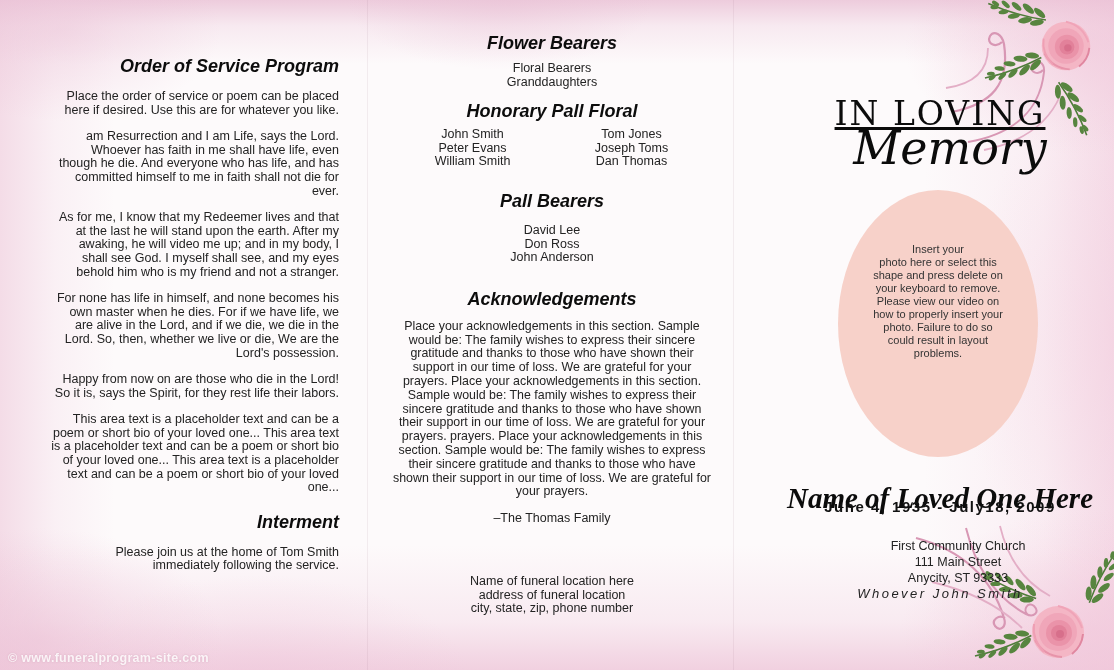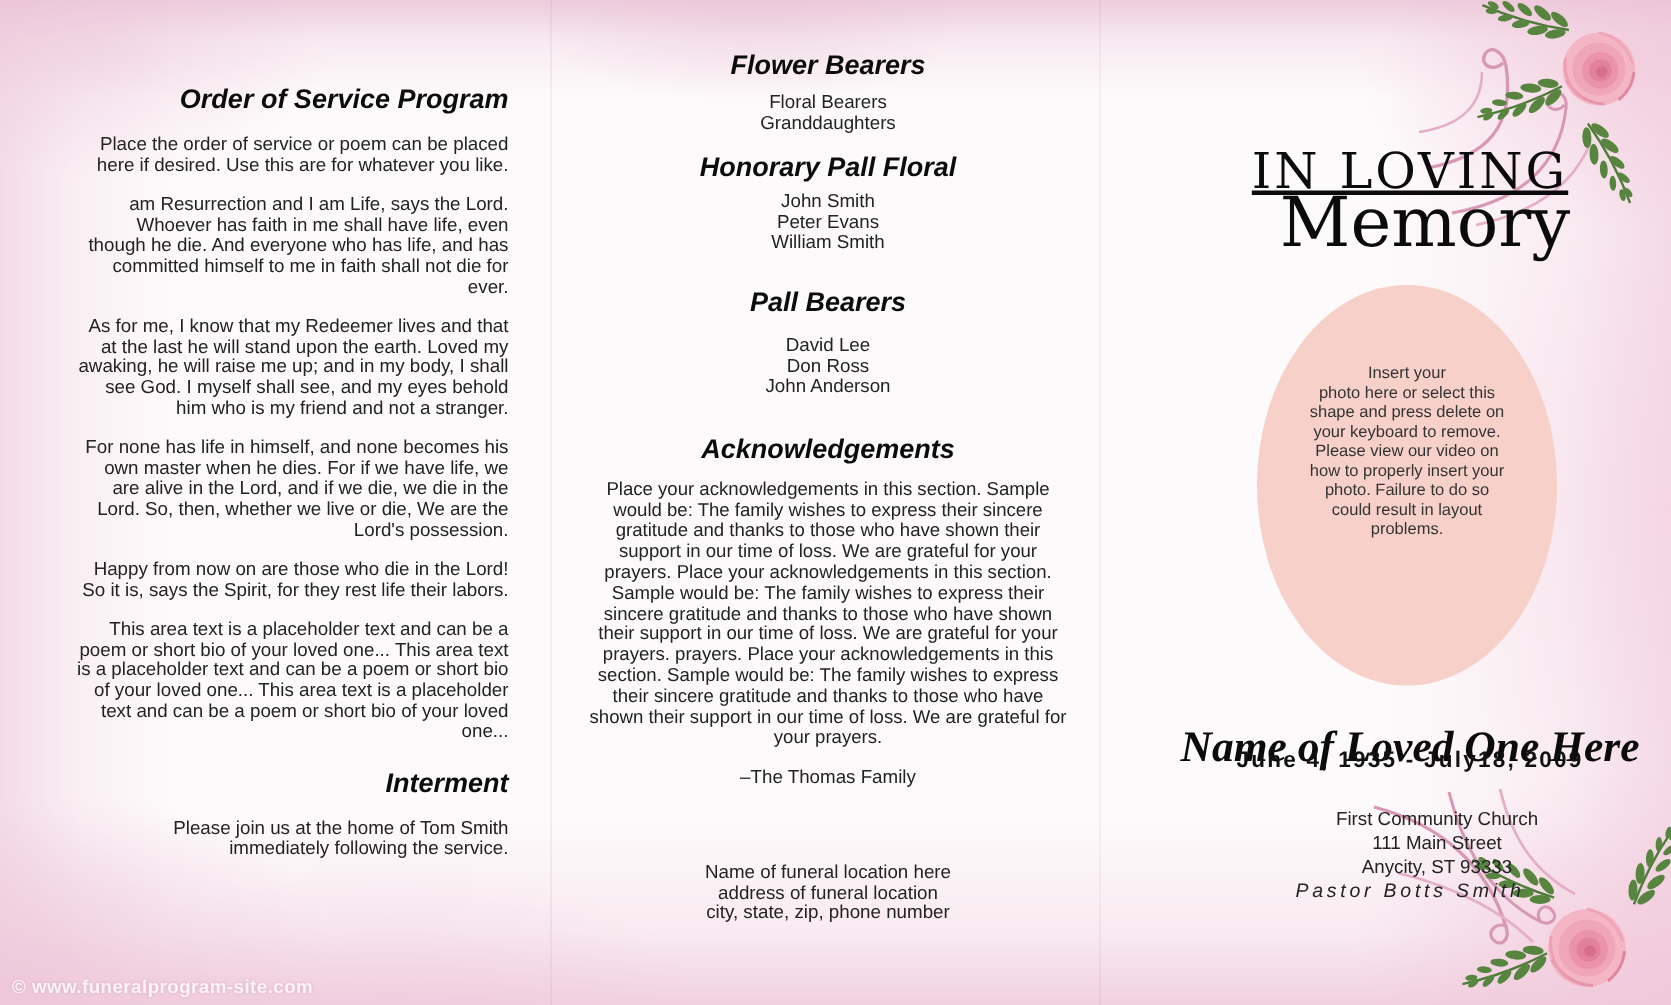--- a/index.html
+++ b/index.html
@@ -52,21 +52,21 @@
 
   
   .right-panel { left:790px; top:0; width:300px; height:670px; }
   .in-loving {
     position:absolute; left:0; top:96px; width:100%;
     font-family:"DejaVu Serif","Liberation Serif",serif;
     font-size:33px; letter-spacing:2px; color:#0b0b0b; line-height:36px;text-decoration:underline;
   }
   .memory {
     position:absolute; left:10px; top:122px; width:100%;
-    font-family:"DejaVu Serif","Liberation Serif",serif; 
+    font-family:"DejaVu Serif","Liberation Serif",serif; font-style:italic;
     font-size:46px; line-height:52px; color:#0b0b0b;
   }
   .photo-oval {
     position:absolute; left:48px; top:190px; width:200px; height:267px;
     border-radius:50%; background:#f7d1c9;
   }
   .photo-oval-text {
     padding-top:53px; margin:0 auto; width:164px;
     font-size:11px; line-height:13px; color:#333;
   }
@@ -146,38 +146,41 @@
     <use href="#fern-sym" width="64" height="28" transform="translate(128,92) rotate(205)"></use>
     <use href="#fern-sym" width="64" height="28" transform="translate(134,128) rotate(160)"></use>
     <use href="#fern-sym" width="64" height="28" transform="translate(172,78) rotate(-62)"></use>
     <use href="#rose-sym" x="124" y="82" width="60" height="60"></use>
   </svg>
 
   <div class="panel left-panel">
     <h2 class="head-serif">Order of Service Program</h2>
     <p class="body-text">Place the order of service or poem can be placed here if desired. Use this are for whatever you like.</p>
     <p class="body-text">am Resurrection and I am Life, says the Lord. Whoever has faith in me shall have life, even though he die. And everyone who has life, and has committed himself to me in faith shall not die for ever.</p>
-    <p class="body-text">As for me, I know that my Redeemer lives and that at the last he will stand upon the earth. Loved my awaking, he will raise me up; and in my body, I shall see God. I myself shall see, and my eyes behold him who is my friend and not a stranger.</p>
+    <p class="body-text">As for me, I know that my Redeemer lives and that at the last he will stand upon the earth. After my awaking, he will video me up; and in my body, I shall see God. I myself shall see, and my eyes behold him who is my friend and not a stranger.</p>
     <p class="body-text">For none has life in himself, and none becomes his own master when he dies. For if we have life, we are alive in the Lord, and if we die, we die in the Lord. So, then, whether we live or die, We are the Lord's possession.</p>
     <p class="body-text">Happy from now on are those who die in the Lord! So it is, says the Spirit, for they rest life their labors.</p>
     <p class="body-text">This area text is a placeholder text and can be a poem or short bio of your loved one... This area text is a placeholder text and can be a poem or short bio of your loved one... This area text is a placeholder text and can be a poem or short bio of your loved one...</p>
     <h2 class="head-serif interment-head">Interment</h2>
     <p class="body-text">Please join us at the home of Tom Smith immediately following the service.</p>
   </div>
 
   <div class="panel middle-panel">
     <h2 class="head-serif mb-8">Flower Bearers</h2>
     <div class="body-text pre mb-12">Floral Bearers
 Granddaughters</div>
 
     <h2 class="head-serif mb-6">Honorary Pall Floral</h2>
     <div class="name-cols mb-22">
       <div class="body-text pre">John Smith
 Peter Evans
 William Smith</div>
+      <div class="body-text pre">Tom Jones
+Joseph Toms
+Dan Thomas</div>
     </div>
 
     <h2 class="head-serif mb-12">Pall Bearers</h2>
     <div class="name-cols">
       <div class="body-text pre">David Lee
 Don Ross</div>
     </div>
     <div class="body-text mb-24">John Anderson</div>
 
     <h2 class="head-serif mb-10">Acknowledgements</h2>
@@ -201,17 +204,17 @@
 how to properly insert your
 photo.  Failure to do so
 could result in layout
 problems.</div>
     </div>
     <div class="loved-one-name">Name of Loved One Here</div>
     <div class="dates">June 4, 1935 - July18, 2009</div>
     <div class="church pre">First Community Church
 111 Main Street
 Anycity, ST 93333</div>
-    <div class="pastor">Pastor Botts Smith</div>
+    <div class="pastor">Whoever John Smith</div>
   </div>
 
   <div class="watermark">© www.funeralprogram-site.com</div>
 </div>
 
 </body></html>

